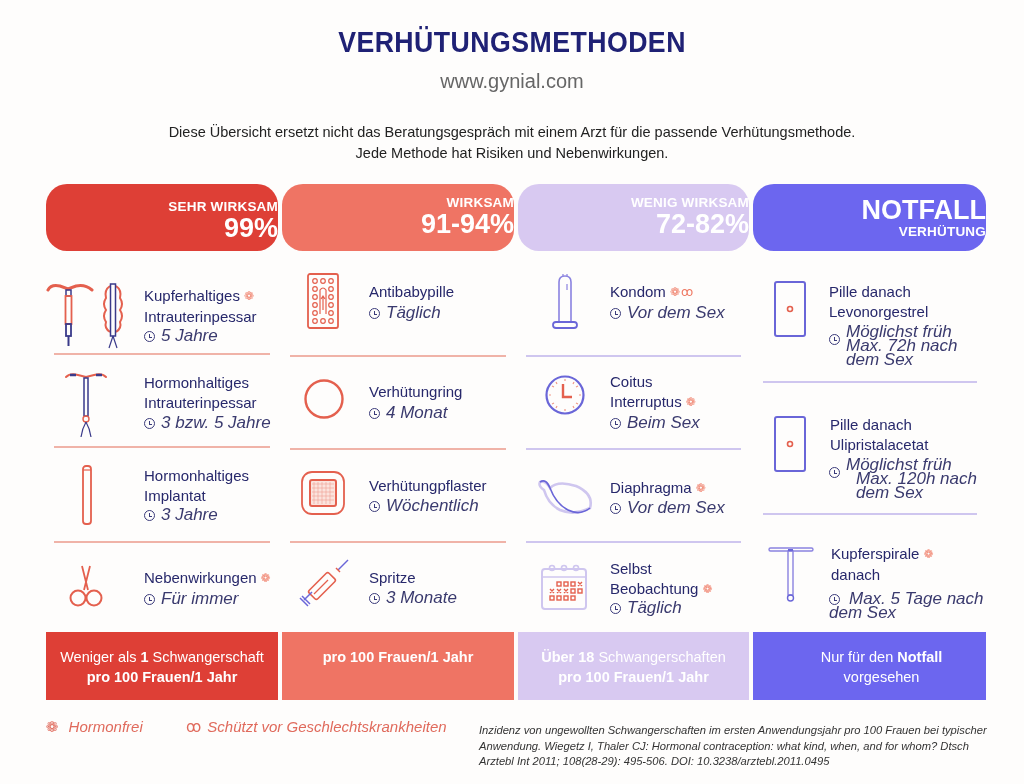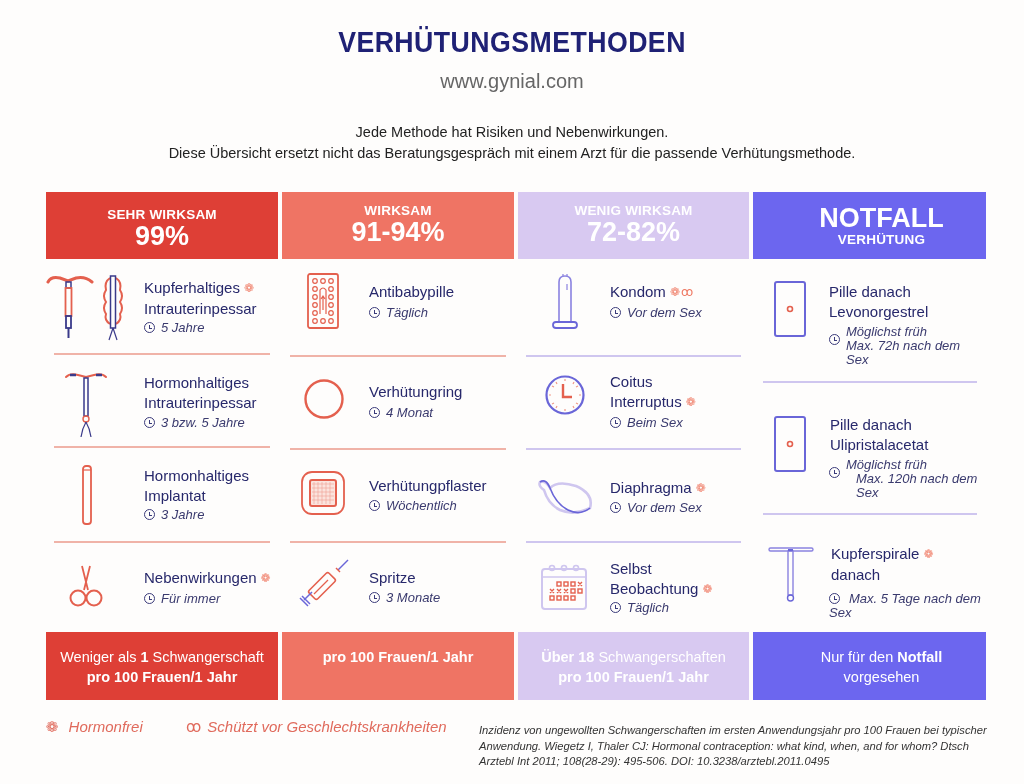--- a/index.html
+++ b/index.html
@@ -4,81 +4,81 @@
 <style>
   * { box-sizing: border-box; margin: 0; padding: 0; }
   html, body { width: 1024px; height: 784px; background: #fefdfc; overflow: hidden; }
   body { font-family: "Liberation Sans", "DejaVu Sans", sans-serif; color: #2b2b6e; position: relative; }
 
   .title { position: absolute; top: 26px; left: 0; width: 1024px; text-align: center;
     font-family: "Liberation Sans", sans-serif; font-weight: bold; font-size: 29px; letter-spacing: 0.5px; color: #1f2175; transform: scaleX(0.92); }
   .website { position: absolute; top: 70px; left: 0; width: 1024px; text-align: center; font-size: 20px; color: #666; }
   .disclaimer { position: absolute; top: 122px; left: 0; width: 1024px; text-align: center; font-size: 14.5px; line-height: 21px; color: #222; }
 
-  .col-header { position: absolute; top: 192px; height: 67px; color: #fff; text-align: center; }
+  .col-header { position: absolute; top: 184px; height: 67px; color: #fff; text-align: right; border-radius: 21px; }
   .col-header .h-small { font-size: 13.5px; font-weight: bold; letter-spacing: 0.2px; margin-top: 15px; }
   .col-header .h-big { font-size: 27px; font-weight: bold; line-height: 28px; }
   .col-header.notfall .h-big { margin-top: 12px; font-size: 27px; line-height: 28px; }
   .col-header.notfall .h-small { margin-top: 0; font-size: 13.5px; }
 
   .col-footer { position: absolute; top: 632px; height: 68px; color: #fff; text-align: center;
     font-size: 14.5px; line-height: 20px; padding-top: 15px; }
   .col-footer b { font-weight: bold; }
 
   .c1 { left: 46px; width: 232px; background: #de3f36; }
   .c2 { left: 282px; width: 232px; background: #ef7464; }
   .c3 { left: 518px; width: 231px; background: #d8c9f1; }
   .c4 { left: 753px; width: 233px; background: #6c66ef; padding-left: 24px; }
 
   .method { position: absolute; }
   .method .icon { position: absolute; }
   .method .name { position: absolute; font-size: 15px; line-height: 19.5px; color: #27286b; font-weight: 500; }
-  .method .dur { position: absolute; font-size: 13px; font-style: italic; color: #3a3a6e; line-height: 14px; }
+  .method .dur { position: absolute; font-size: 17px; font-style: italic; color: #3a3a6e; line-height: 14px; }
   .clock { display: inline-block; width: 11px; height: 11px; border: 1.3px solid #3a3a7a; border-radius: 50%; position: relative; vertical-align: -1px; margin-right: 6px; }
   .clock::before { content: ""; position: absolute; left: 3.5px; top: 1.5px; width: 1.2px; height: 3.5px; background: #3a3a7a; }
   .clock::after { content: ""; position: absolute; left: 3.5px; top: 4.5px; width: 3px; height: 1.2px; background: #3a3a7a; }
   .flower { display: inline-block; color: #ef7a64; font-size: 12px; margin-left: 4px; vertical-align: 1px; }
   .ribbon { display: inline-block; color: #ef7a64; font-size: 12px; margin-left: 1px; vertical-align: 1px; }
 
   .divider { position: absolute; height: 1.5px; }
   .div-red { background: #f0b3a8; }
   .div-purple { background: #cfc6ef; }
 
   .legend { position: absolute; top: 718px; font-size: 15px; font-style: italic; color: #e06a5c; }
   .legend-icon { display: inline-block; margin-right: 10px; font-style: normal; }
   .source { position: absolute; top: 723px; left: 479px; width: 510px; font-size: 11.2px; font-style: italic; color: #333; line-height: 15.5px; }
 </style>
 </head>
 <body>
 
 <div class="title">VERHÜTUNGSMETHODEN</div>
 <div class="website">www.gynial.com</div>
 <div class="disclaimer">
+  <div>Diese Übersicht ersetzt nicht das Beratungsgespräch mit einem Arzt für die passende Verhütungsmethode.</div>
   <div>Jede Methode hat Risiken und Nebenwirkungen.</div>
-  <div>Diese Übersicht ersetzt nicht das Beratungsgespräch mit einem Arzt für die passende Verhütungsmethode.</div>
 </div>
 
 <div class="col-header c1">
   <div class="h-small">SEHR WIRKSAM</div>
   <div class="h-big">99%</div>
 </div>
 <div class="col-header c2">
   <div class="h-small" style="margin-top:11px">WIRKSAM</div>
   <div class="h-big">91-94%</div>
 </div>
 <div class="col-header c3">
   <div class="h-small" style="margin-top:11px">WENIG WIRKSAM</div>
   <div class="h-big">72-82%</div>
 </div>
 <div class="col-header c4 notfall">
   <div class="h-big">NOTFALL</div>
   <div class="h-small">VERHÜTUNG</div>
 </div>
 
-<div class="method" style="left:46px;top:268px;width:232px;height:80px;text-decoration:underline;">
+<div class="method" style="left:46px;top:276px;width:232px;height:80px;text-decoration:underline;">
   <svg class="icon" style="left:0;top:4px" width="95" height="70" viewBox="0 0 95 70">
     <path d="M2 10 Q5 4 14 6 L22 9 L30 6 Q39 4 46 10" fill="none" stroke="#e4604e" stroke-width="3" stroke-linecap="round"></path>
     <rect x="20" y="10" width="5" height="6" fill="none" stroke="#3a3a8a" stroke-width="1.5"></rect>
     <rect x="19.5" y="16" width="6" height="28" fill="none" stroke="#e4604e" stroke-width="1.8"></rect>
     <rect x="20" y="44" width="5" height="12" fill="none" stroke="#3a3a8a" stroke-width="1.8"></rect>
     <path d="M22.5 56 L22.5 66" stroke="#3a3a8a" stroke-width="2"></path>
     <path d="M64 6 Q58 10 60 18 Q56 24 60 30 Q56 36 60 42 Q58 48 64 52" fill="none" stroke="#e4604e" stroke-width="2"></path>
     <path d="M70 6 Q76 10 74 18 Q78 24 74 30 Q78 36 74 42 Q76 48 70 52" fill="none" stroke="#e4604e" stroke-width="2"></path>
     <rect x="64.5" y="4" width="5" height="52" fill="none" stroke="#3a3a8a" stroke-width="1.5"></rect>
     <path d="M67 56 L63 68 M67 56 L71 68" stroke="#3a3a8a" stroke-width="1.2"></path>

